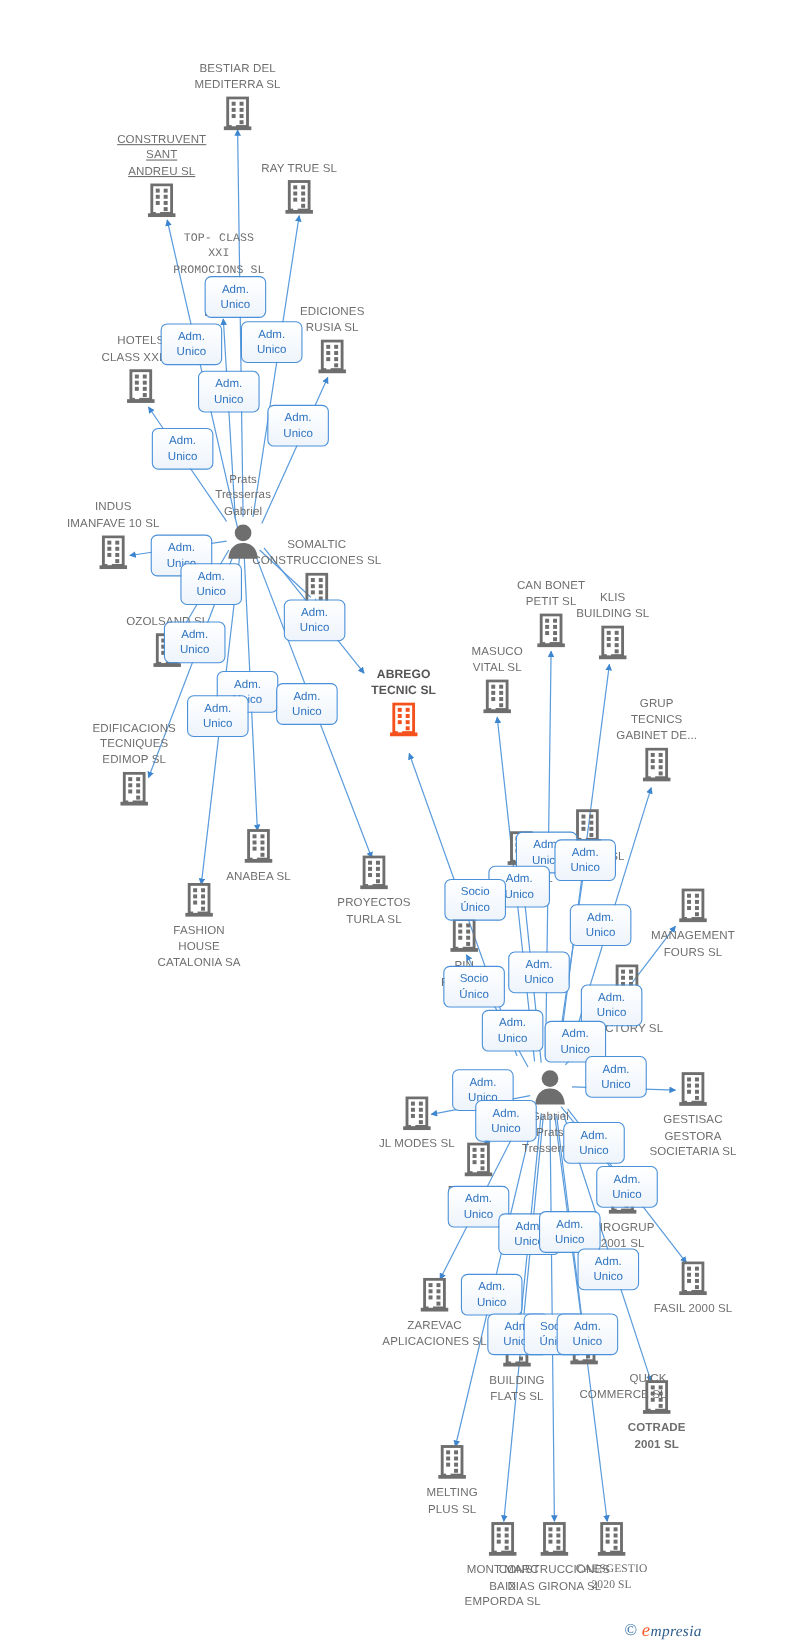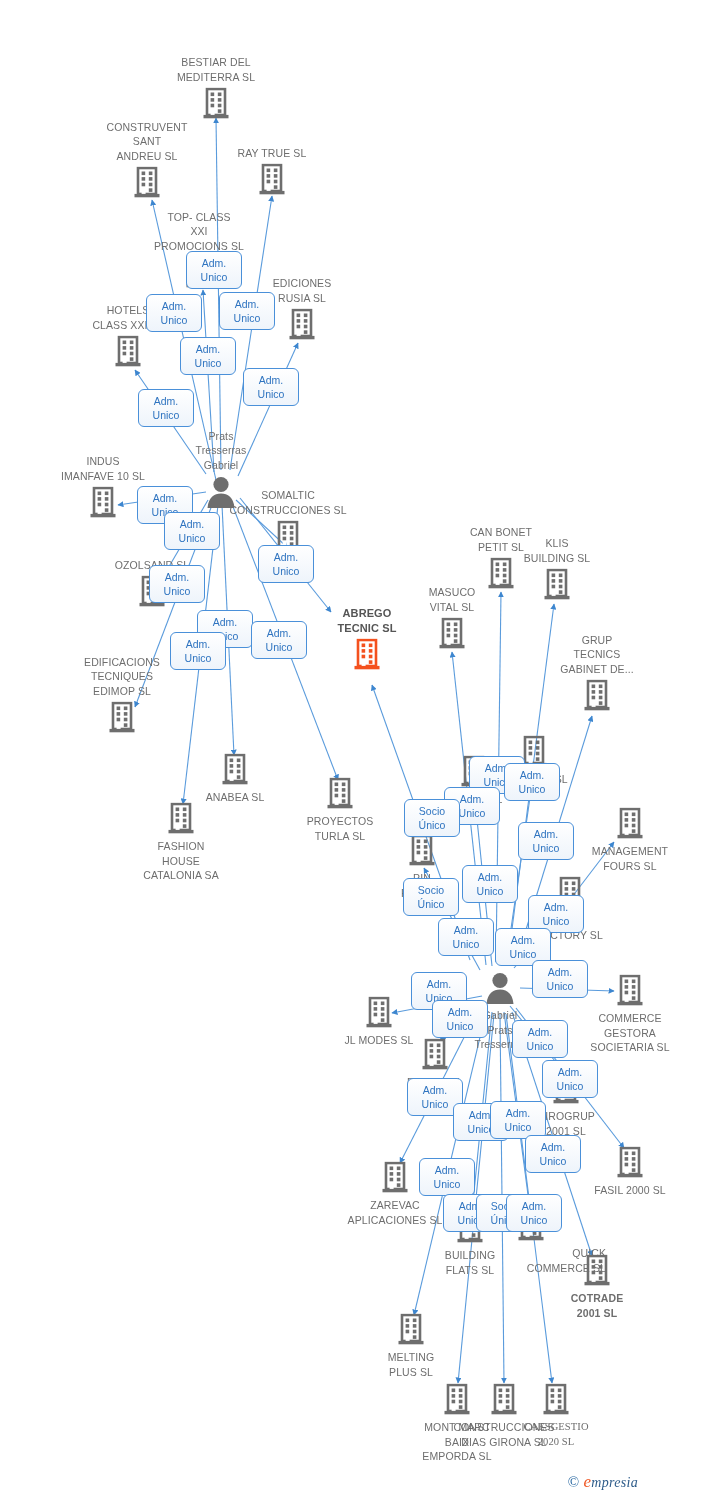--- a/index.html
+++ b/index.html
@@ -133,21 +133,21 @@
     <rect x="8.6" y="10.6" width="3.6" height="3.6" fill="#6e6e6e"></rect>
     <rect x="15.8" y="10.6" width="3.6" height="3.6" fill="#6e6e6e"></rect>
     <rect x="8.6" y="16.2" width="3.6" height="3.6" fill="#6e6e6e"></rect>
     <rect x="15.8" y="16.2" width="3.6" height="3.6" fill="#6e6e6e"></rect>
     <rect x="15.8" y="21.8" width="3.6" height="3.6" fill="#6e6e6e"></rect>
     <rect x="8.6" y="21.4" width="4" height="6.2" fill="#ffffff"></rect>
     <rect x="1.5" y="27.4" width="25" height="3.4" fill="#6e6e6e"></rect>
   </svg></span>
       </div>
       <div class="node lbl-top" style="left: 147px; top: 183px;">
-        <span class="label" style="width: 150px;">CONSTRUVENT
+        <span class="label" style="width: 150px; text-decoration: underline;">CONSTRUVENT
 SANT
 ANDREU SL</span>
         <span class="glyph"><svg width="28" height="33" viewBox="0 0 28 33" xmlns="http://www.w3.org/2000/svg" aria-hidden="true">
     <rect x="5" y="1.5" width="18" height="26" fill="none" stroke="#6e6e6e" stroke-width="2.6"></rect>
     <rect x="8.6" y="5" width="3.6" height="3.6" fill="#6e6e6e"></rect>
     <rect x="15.8" y="5" width="3.6" height="3.6" fill="#6e6e6e"></rect>
     <rect x="8.6" y="10.6" width="3.6" height="3.6" fill="#6e6e6e"></rect>
     <rect x="15.8" y="10.6" width="3.6" height="3.6" fill="#6e6e6e"></rect>
     <rect x="8.6" y="16.2" width="3.6" height="3.6" fill="#6e6e6e"></rect>
     <rect x="15.8" y="16.2" width="3.6" height="3.6" fill="#6e6e6e"></rect>
@@ -165,21 +165,21 @@
     <rect x="8.6" y="10.6" width="3.6" height="3.6" fill="#6e6e6e"></rect>
     <rect x="15.8" y="10.6" width="3.6" height="3.6" fill="#6e6e6e"></rect>
     <rect x="8.6" y="16.2" width="3.6" height="3.6" fill="#6e6e6e"></rect>
     <rect x="15.8" y="16.2" width="3.6" height="3.6" fill="#6e6e6e"></rect>
     <rect x="15.8" y="21.8" width="3.6" height="3.6" fill="#6e6e6e"></rect>
     <rect x="8.6" y="21.4" width="4" height="6.2" fill="#ffffff"></rect>
     <rect x="1.5" y="27.4" width="25" height="3.4" fill="#6e6e6e"></rect>
   </svg></span>
       </div>
       <div class="node lbl-top" style="left: 199px; top: 273px;">
-        <span class="label" style="width: 150px;">TOP- CLASS
+        <span class="label" style="width: 150px; font-family: Liberation Mono, monospace;">TOP- CLASS
 XXI
 PROMOCIONS SL</span>
         <span class="glyph"><svg width="28" height="33" viewBox="0 0 28 33" xmlns="http://www.w3.org/2000/svg" aria-hidden="true">
     <rect x="5" y="1.5" width="18" height="26" fill="none" stroke="#6e6e6e" stroke-width="2.6"></rect>
     <rect x="8.6" y="5" width="3.6" height="3.6" fill="#6e6e6e"></rect>
     <rect x="15.8" y="5" width="3.6" height="3.6" fill="#6e6e6e"></rect>
     <rect x="8.6" y="10.6" width="3.6" height="3.6" fill="#6e6e6e"></rect>
     <rect x="15.8" y="10.6" width="3.6" height="3.6" fill="#6e6e6e"></rect>
     <rect x="8.6" y="16.2" width="3.6" height="3.6" fill="#6e6e6e"></rect>
     <rect x="15.8" y="16.2" width="3.6" height="3.6" fill="#6e6e6e"></rect>
@@ -485,21 +485,21 @@
     <rect x="8.6" y="10.6" width="3.6" height="3.6" fill="#6e6e6e"></rect>
     <rect x="15.8" y="10.6" width="3.6" height="3.6" fill="#6e6e6e"></rect>
     <rect x="8.6" y="16.2" width="3.6" height="3.6" fill="#6e6e6e"></rect>
     <rect x="15.8" y="16.2" width="3.6" height="3.6" fill="#6e6e6e"></rect>
     <rect x="15.8" y="21.8" width="3.6" height="3.6" fill="#6e6e6e"></rect>
     <rect x="8.6" y="21.4" width="4" height="6.2" fill="#ffffff"></rect>
     <rect x="1.5" y="27.4" width="25" height="3.4" fill="#6e6e6e"></rect>
   </svg></span>
       </div>
       <div class="node lbl-bottom" style="left: 630px; top: 991px;">
-        <span class="label" style="width: 150px;">COMMERCE
+        <span class="label" style="width: 150px;">GESTISAC
 GESTORA
 SOCIETARIA SL</span>
         <span class="glyph"><svg width="28" height="33" viewBox="0 0 28 33" xmlns="http://www.w3.org/2000/svg" aria-hidden="true">
     <rect x="5" y="1.5" width="18" height="26" fill="none" stroke="#6e6e6e" stroke-width="2.6"></rect>
     <rect x="8.6" y="5" width="3.6" height="3.6" fill="#6e6e6e"></rect>
     <rect x="15.8" y="5" width="3.6" height="3.6" fill="#6e6e6e"></rect>
     <rect x="8.6" y="10.6" width="3.6" height="3.6" fill="#6e6e6e"></rect>
     <rect x="15.8" y="10.6" width="3.6" height="3.6" fill="#6e6e6e"></rect>
     <rect x="8.6" y="16.2" width="3.6" height="3.6" fill="#6e6e6e"></rect>
     <rect x="15.8" y="16.2" width="3.6" height="3.6" fill="#6e6e6e"></rect>

